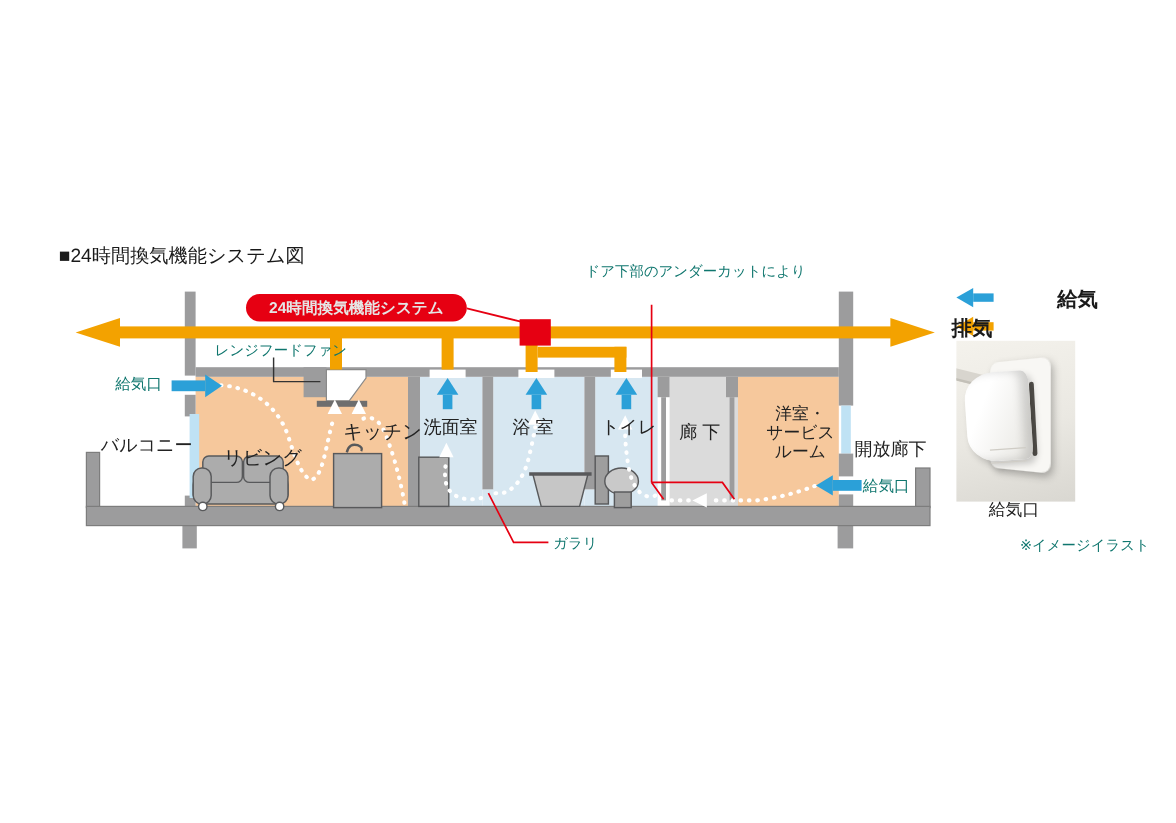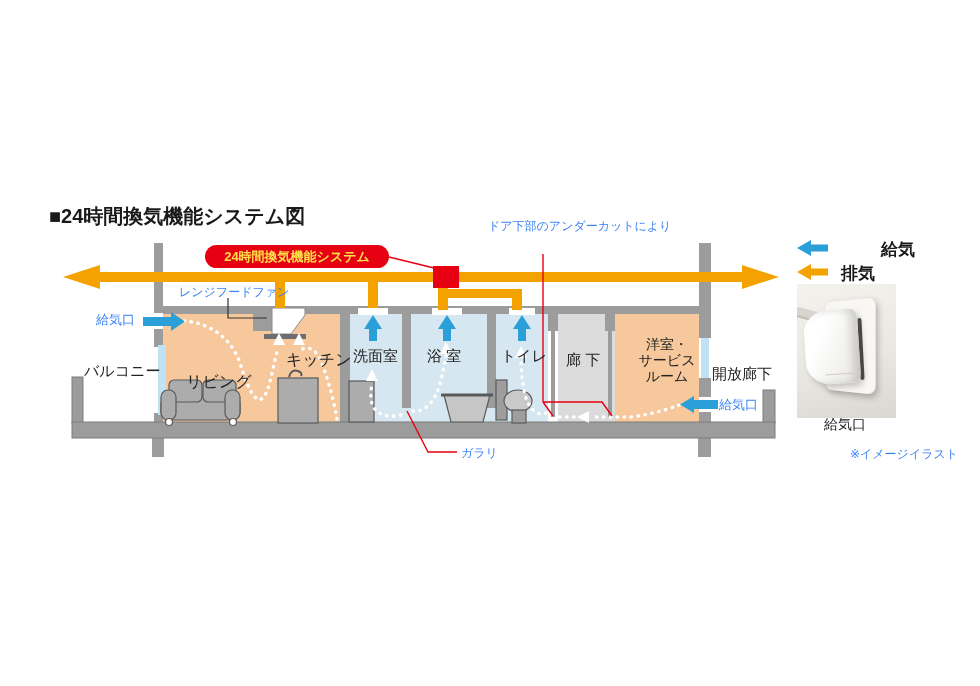--- a/index.html
+++ b/index.html
@@ -1,25 +1,25 @@
 <!DOCTYPE html>
 <html><head>
 <meta charset="utf-8">
 <style>
   html,body{margin:0;padding:0;background:#ffffff;}
   .stage{position:relative;width:980px;height:686px;background:#ffffff;overflow:hidden;
          font-family:"Liberation Sans","DejaVu Sans",sans-serif;color:#1a1a1a;}
   .lbl{position:absolute;white-space:nowrap;}
-  .title{left:49px;top:203px;font-size:20px;font-weight:bold;}
+  .title{left:49px;top:203px;font-size:16px;font-weight:normal;}
   .pill{position:absolute;left:205px;top:245px;width:184px;height:23px;background:#E60012;
-        border-radius:12px;color:#fde047;font-size:13px;font-weight:bold;text-align:center;
+        border-radius:12px;color:#e5e5e5;font-size:13px;font-weight:bold;text-align:center;
         line-height:23px;}
   .legend-txt{font-size:17px;font-weight:bold;}
   .room-lbl{font-size:15px;color:#222;}
-  .small-lbl{font-size:12px;color:#3b82f6;}
+  .small-lbl{font-size:12px;color:#0f766e;}
   .west-lbl{position:absolute;left:615px;top:336px;width:104px;text-align:center;
             font-size:14px;line-height:16px;color:#222;}
   svg{position:absolute;left:0;top:0;}
   
   .photo{position:absolute;left:797px;top:284px;width:99px;height:134px;overflow:hidden;
          background:linear-gradient(165deg,#f4f2ec 0%,#eae8e2 55%,#d9d7d1 100%);}
   .towel-bar{position:absolute;left:-6px;top:26px;width:36px;height:8px;background:#d8d5ce;
              border-bottom:2px solid #c3c0b8;transform:rotate(14deg);}
   .vent-plate{position:absolute;left:24px;top:16px;width:56px;height:92px;background:#f8f7f4;
               border-radius:8px;transform:perspective(220px) rotateY(-26deg);
@@ -185,21 +185,21 @@
       <path d="M543,254 L543,402 M543,402 L553,416 M543,402 L602,402 L612,416" stroke="#E60012" stroke-width="1.4"></path>
       <path d="M407,411 L428,452 L457,452" stroke="#E60012" stroke-width="1.4"></path>
       <path d="M228,298 L228,318 L267,318" stroke="#333333" stroke-width="1.2"></path>
     </g>
   </svg>
 
   <div class="lbl title">■24時間換気機能システム図</div>
   <div class="pill">24時間換気機能システム</div>
 
   <div class="lbl legend-txt" style="left:833px;top:238px;margin-left:48px;">給気</div>
-  <div class="lbl legend-txt" style="left:841px;top:262px;">排気</div>
+  <div class="lbl legend-txt" style="left:793px;top:262px;">排気</div>
 
   <div class="lbl room-lbl" style="left:84px;top:362px;">バルコニー</div>
   <div class="lbl room-lbl" style="left:186px;top:348px;font-size:16px;margin-top:24px;">リビング</div>
   <div class="lbl room-lbl" style="left:286px;top:350px;font-size:16px;">キッチン</div>
   <div class="lbl room-lbl" style="left:353px;top:347px;">洗面室</div>
   <div class="lbl room-lbl" style="left:427px;top:347px;">浴 室</div>
   <div class="lbl room-lbl" style="left:501px;top:347px;">トイレ</div>
   <div class="lbl room-lbl" style="left:566px;top:351px;">廊 下</div>
   <div class="west-lbl">
     <div>洋室・</div>

